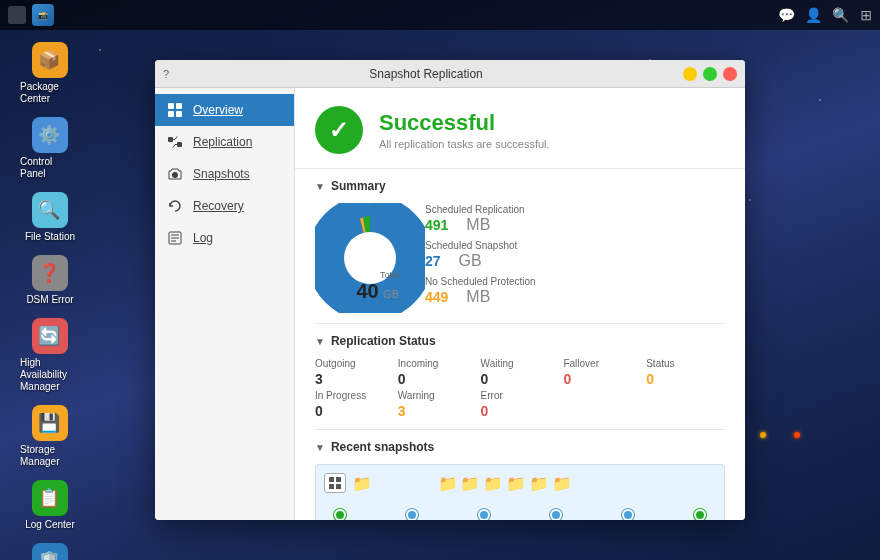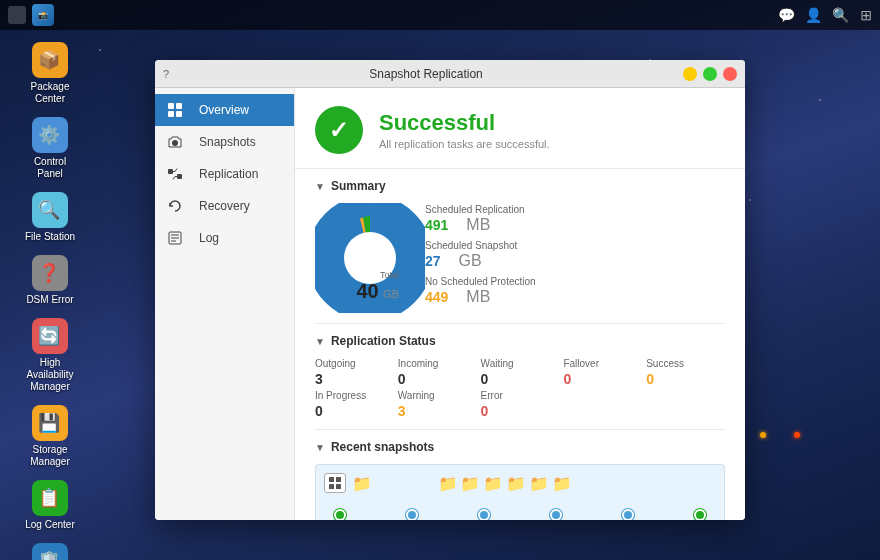--- a/index.html
+++ b/index.html
@@ -99,21 +99,20 @@
     .icon-img {
       width: 36px; height: 36px;
       border-radius: 8px;
       display: flex; align-items: center; justify-content: center;
       font-size: 18px;
       margin-bottom: 3px;
     }
     .icon-label {
       color: #fff;
       font-size: 10px;
-      text-align: center;
       text-shadow: 0 1px 2px rgba(0,0,0,0.8);
       line-height: 1.2;
       word-break: break-word;
     }
 
     
     .road-lights {
       position: absolute;
       bottom: 120px;
       right: 80px;
@@ -198,26 +197,27 @@
     .sidebar {
       width: 140px;
       background: #f5f5f5;
       border-right: 1px solid #e0e0e0;
       flex-shrink: 0;
       padding-top: 6px;
     }
     .sidebar-item {
       display: flex;
       align-items: center;
-      gap: 16px;
+      gap: 10px;
       padding: 8px 12px;
       cursor: pointer;
       font-size: 12px;
       color: #444;
       border-radius: 0;
+      text-decoration: underline;
     }
     .sidebar-item.active {
       background: #2b7bbf;
       color: #fff;
     }
     .sidebar-item-icon {
       width: 16px; height: 16px;
       display: flex; align-items: center; justify-content: center;
       flex-shrink: 0;
     }
@@ -479,36 +479,36 @@
               <rect x="8" y="0" width="6" height="6" rx="1"></rect>
               <rect x="0" y="8" width="6" height="6" rx="1"></rect>
               <rect x="8" y="8" width="6" height="6" rx="1"></rect>
             </svg>
           </div>
           <span>Overview</span>
         </div>
         <div class="sidebar-item">
           <div class="sidebar-item-icon">
             <svg width="14" height="14" viewBox="0 0 14 14" fill="currentColor">
+              <rect x="0" y="2" width="5" height="5" rx="1"></rect>
+              <rect x="9" y="7" width="5" height="5" rx="1"></rect>
+              <path d="M5 4.5h2l2-3M9 9.5H7l-2 3" stroke="currentColor" stroke-width="1" fill="none"></path>
+            </svg>
+          </div>
+          <span>Replication</span>
+        </div>
+        <div class="sidebar-item">
+          <div class="sidebar-item-icon">
+            <svg width="14" height="14" viewBox="0 0 14 14" fill="currentColor">
               <circle cx="7" cy="8" r="3"></circle>
               <path d="M1 4h2l1-2h6l1 2h2v8H1z" fill="none" stroke="currentColor" stroke-width="1"></path>
               <circle cx="7" cy="8" r="2" fill="none" stroke="currentColor"></circle>
             </svg>
           </div>
           <span>Snapshots</span>
-        </div>
-        <div class="sidebar-item">
-          <div class="sidebar-item-icon">
-            <svg width="14" height="14" viewBox="0 0 14 14" fill="currentColor">
-              <rect x="0" y="2" width="5" height="5" rx="1"></rect>
-              <rect x="9" y="7" width="5" height="5" rx="1"></rect>
-              <path d="M5 4.5h2l2-3M9 9.5H7l-2 3" stroke="currentColor" stroke-width="1" fill="none"></path>
-            </svg>
-          </div>
-          <span>Replication</span>
         </div>
         <div class="sidebar-item">
           <div class="sidebar-item-icon">
             <svg width="14" height="14" viewBox="0 0 14 14" fill="none" stroke="currentColor" stroke-width="1.5">
               <path d="M2 7 A5 5 0 1 1 7 12"></path>
               <polyline points="2,4 2,7 5,7"></polyline>
             </svg>
           </div>
           <span>Recovery</span>
         </div>
@@ -599,21 +599,21 @@
             </div>
             <div class="stat-item">
               <div class="stat-label">Waiting</div>
               <div class="stat-value normal">0</div>
             </div>
             <div class="stat-item">
               <div class="stat-label">Fallover</div>
               <div class="stat-value red">0</div>
             </div>
             <div class="stat-item">
-              <div class="stat-label">Success</div>
+              <div class="stat-label">Status</div>
               <div class="stat-value orange">0</div>
             </div>
             <div class="stat-item">
               <div class="stat-label">In Progress</div>
               <div class="stat-value normal">0</div>
             </div>
             <div class="stat-item">
               <div class="stat-label">Warning</div>
               <div class="stat-value orange">3</div>
             </div>

